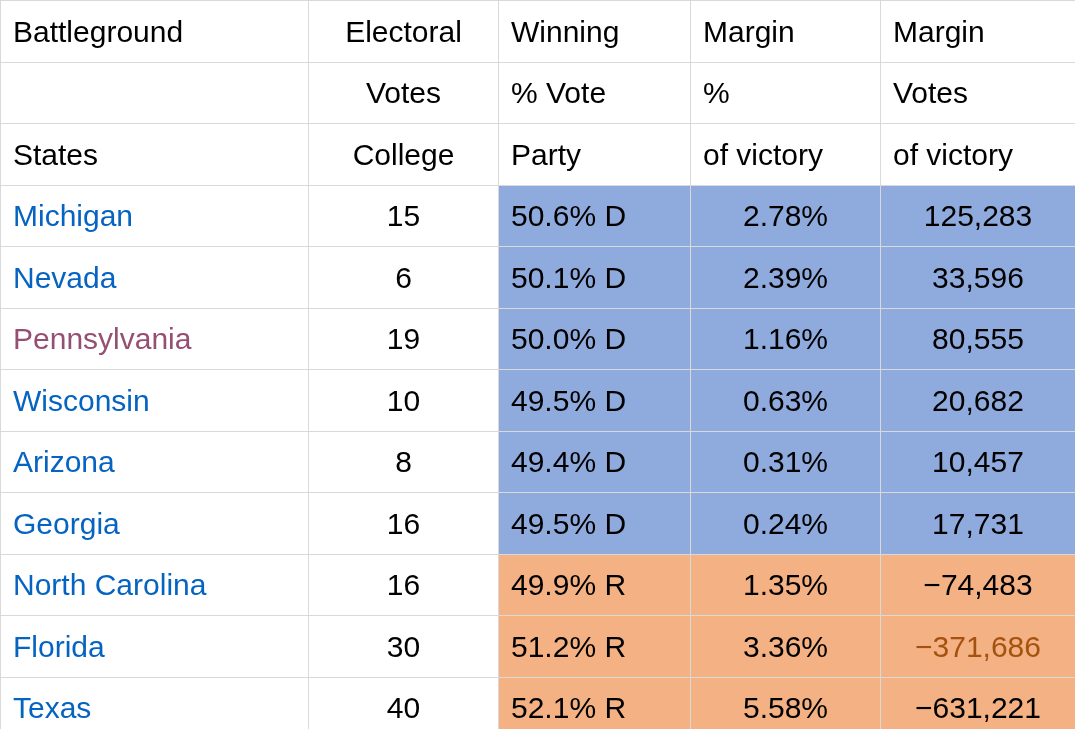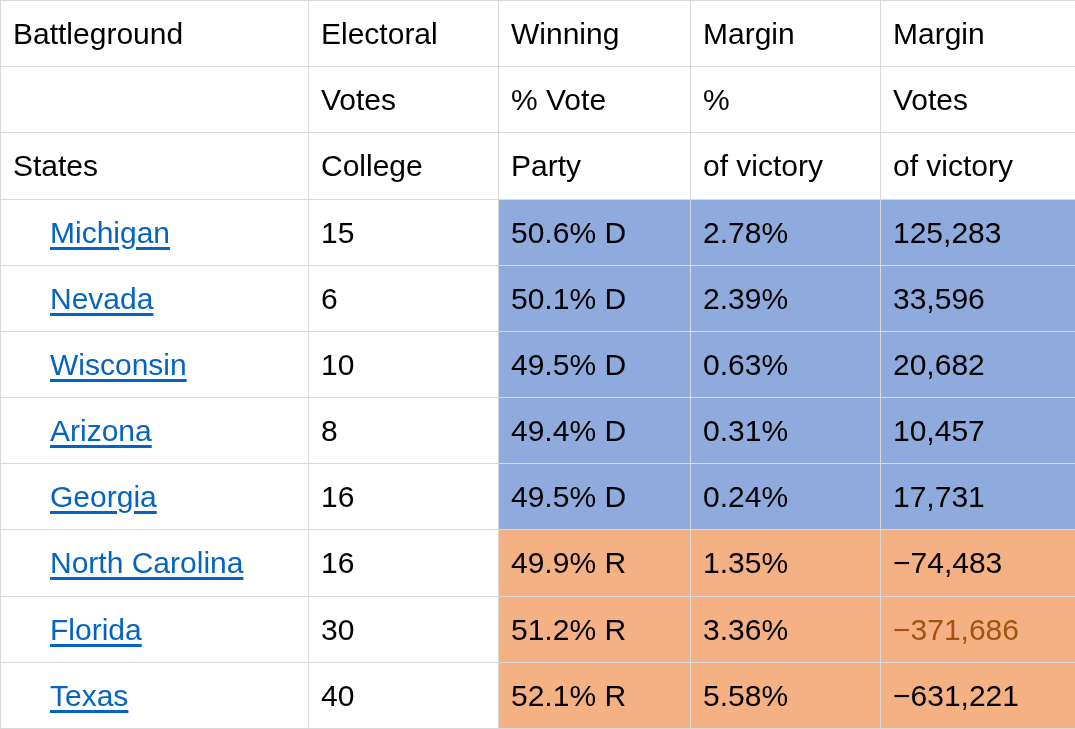--- a/index.html
+++ b/index.html
@@ -43,21 +43,21 @@
 
   
   col.c-state   { width: 308px; }
   col.c-ecv     { width: 190px; }
   col.c-party   { width: 192px; }
   col.c-mpct    { width: 190px; }
   col.c-mvotes  { width: 195px; }
 
   
   .al-left   { text-align: left; }
-  .al-right  { text-align: left; }
+  .al-right  { text-align: center; }
   .al-center { text-align: left; }
 
   
   .hdr { background: #ffffff; }
 
   
   .fill-blue {
     background-color: #8faadc;
     border-top-color: #8faadc;
     border-bottom-color: #8faadc;
@@ -70,24 +70,22 @@
     border-bottom-color: #f4b183;
     border-right-color: #f4b183;
   }
   
   .edge-left-blue   { border-left: 3px solid #f7c5c0; }
   .edge-left-orange { border-left: 3px solid #f6cbb4; margin-top: 8px; }
   .orange-block-first{ border-top-color: #c9c9dd; }
 
   
   a.state-link {
-    text-decoration: underline;
     text-underline-offset: 4px;
     cursor: pointer;
-    margin-left: 37px;
   }
   a.state-link.unvisited { color: #0563c1; }
   a.state-link.visited   { color: #954f72; }
 
   
   .val-selected { color: #a3530f; }
 
   .nowrap { white-space: nowrap; }
 </style>
 </head>
@@ -132,20 +130,27 @@
           <td class="al-right nowrap fill-blue">125,283</td>
         </tr>
         <tr>
           <td class="al-left"><a class="state-link unvisited">Nevada</a></td>
           <td class="al-right">6</td>
           <td class="al-left fill-blue edge-left-blue">50.1% D</td>
           <td class="al-right fill-blue">2.39%</td>
           <td class="al-right nowrap fill-blue">33,596</td>
         </tr>
         <tr>
+          <td class="al-left"><a class="state-link visited">Pennsylvania</a></td>
+          <td class="al-right">19</td>
+          <td class="al-left fill-blue edge-left-blue">50.0% D</td>
+          <td class="al-right fill-blue">1.16%</td>
+          <td class="al-right nowrap fill-blue">80,555</td>
+        </tr>
+        <tr>
           <td class="al-left"><a class="state-link unvisited">Wisconsin</a></td>
           <td class="al-right">10</td>
           <td class="al-left fill-blue edge-left-blue">49.5% D</td>
           <td class="al-right fill-blue">0.63%</td>
           <td class="al-right nowrap fill-blue">20,682</td>
         </tr>
         <tr>
           <td class="al-left"><a class="state-link unvisited">Arizona</a></td>
           <td class="al-right">8</td>
           <td class="al-left fill-blue edge-left-blue">49.4% D</td>

